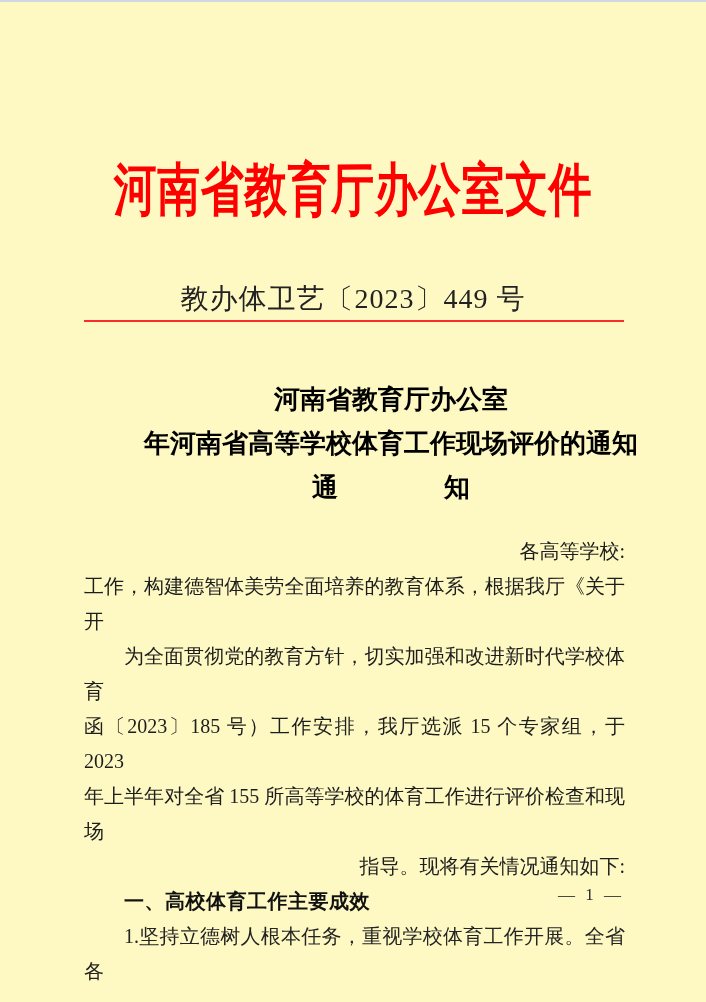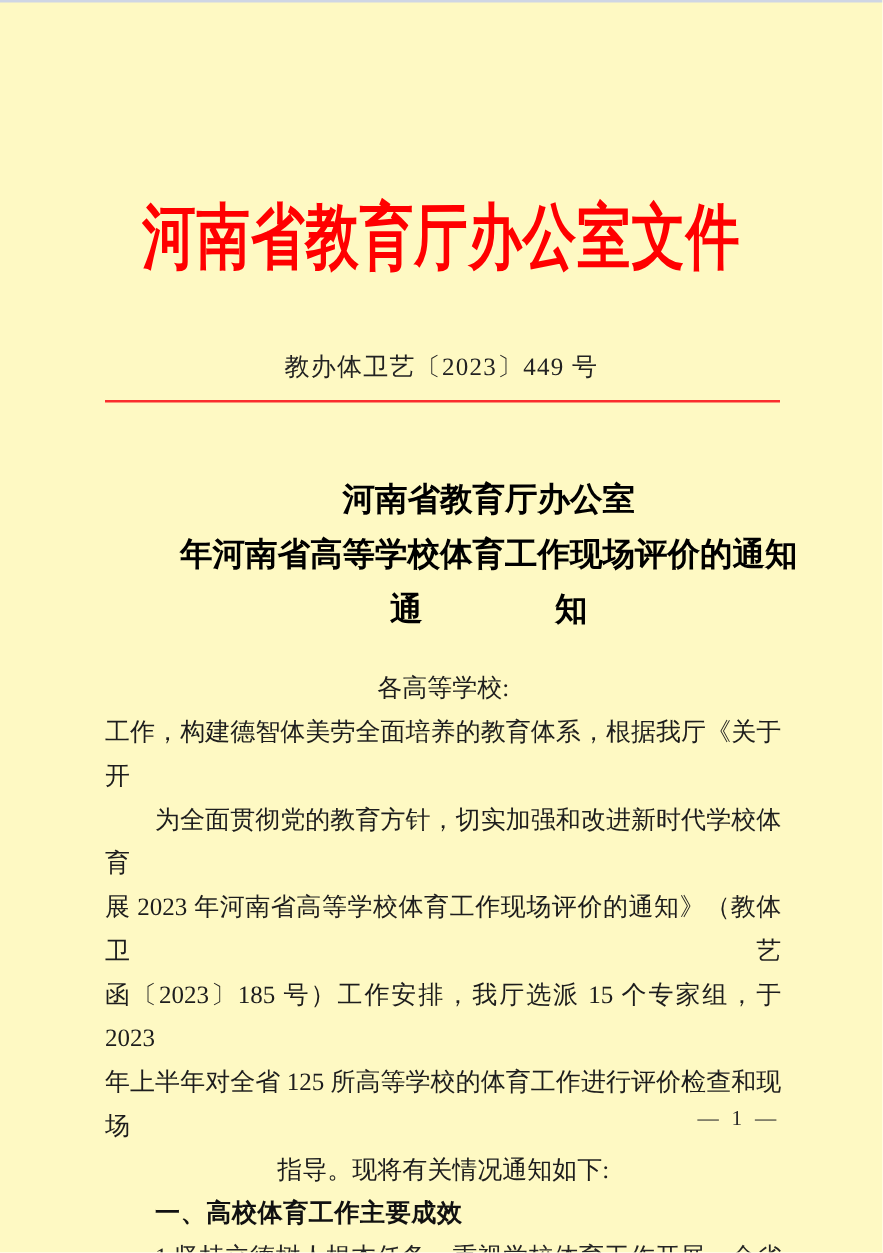--- a/index.html
+++ b/index.html
@@ -30,21 +30,21 @@
     transform: scaleX(0.75);
     transform-origin: center;
     letter-spacing: 1px;
   }
   .doc-number {
     position: absolute;
     top: 278px;
     left: 0;
     width: 100%;
     text-align: center;
-    font-size: 20px;
+    font-size: 28px;
     color: #222222;
     letter-spacing: 1px;
   }
   .red-divider {
     position: absolute;
     top: 318px;
     left: 84px;
     width: 540px;
     height: 2px;
     background: var(--divider-red, #fa2d2d);
@@ -76,21 +76,21 @@
     color: #1d1d1d;
   }
   .jline {
     text-align: justify;
     text-align-last: justify;
   }
   .first-line {
     text-indent: 2em;
   }
   .plain-line {
-    text-align: center;
+    text-align: right;
   }
   .section-heading {
     font-family: "Liberation Sans", "DejaVu Sans", sans-serif;
     font-weight: bold;
     color: #111111;
     text-indent: 2em;
     letter-spacing: 0.5px;
   }
   .item-line {
     text-indent: 2em;
@@ -126,23 +126,22 @@
       <span>通</span>
       <span>知</span>
     </div>
   </div>
 
   <div class="body-block">
     <div class="plain-line">各高等学校:</div>
     <div>
       <div class="jline">工作，构建德智体美劳全面培养的教育体系，根据我厅《关于开</div>
       <div class="jline first-line">为全面贯彻党的教育方针，切实加强和改进新时代学校体育</div>
-      <div class="jline">展 2023 年河南省高等学校体育工作现场评价的通知》（教体卫艺</div>
       <div class="jline">函〔2023〕185 号）工作安排，我厅选派 15 个专家组，于 2023</div>
-      <div class="jline">年上半年对全省 125 所高等学校的体育工作进行评价检查和现场</div>
+      <div class="jline">年上半年对全省 155 所高等学校的体育工作进行评价检查和现场</div>
       <div class="plain-line">指导。现将有关情况通知如下:</div>
     </div>
     <div class="section-heading">一、高校体育工作主要成效</div>
     <div class="item-line">1.坚持立德树人根本任务，重视学校体育工作开展。全省各</div>
   </div>
 
   <div class="page-number">— 1 —</div>
 
 </div>
 

